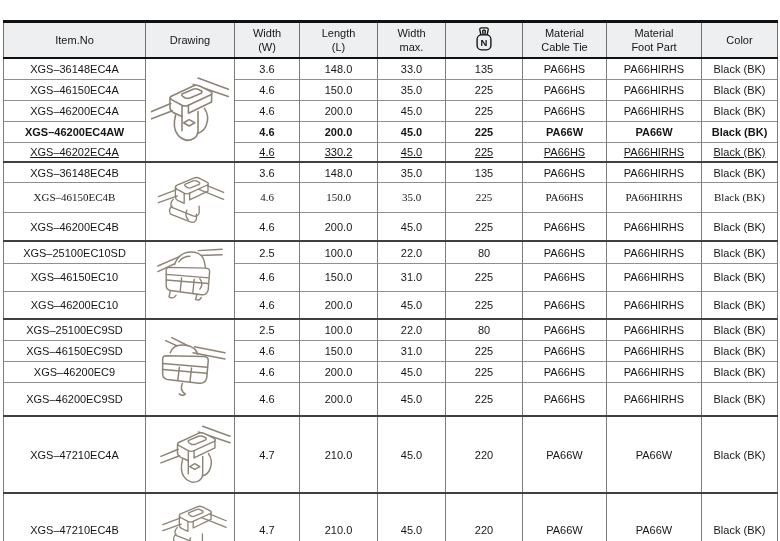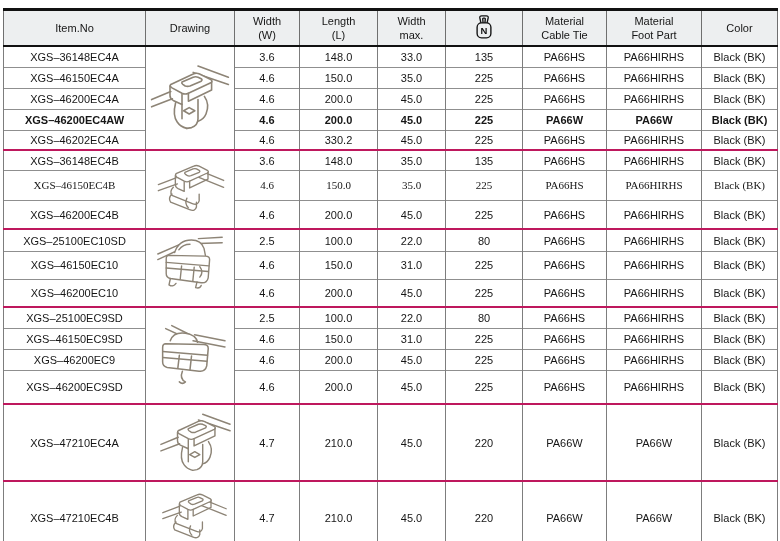--- a/index.html
+++ b/index.html
@@ -1,19 +1,19 @@
 <!DOCTYPE html>
 <html><head>
 <meta charset="utf-8">
 <title>Specification Table</title>
 <style>
   html,body { margin:0; padding:0; background:#ffffff; }
   .page {
     width:780px; height:541px; box-sizing:border-box;
-    padding:8px 3px; background:#ffffff;
+    padding:20px 3px; background:#ffffff;
     font-family:"Liberation Sans", sans-serif;
   }
   table.spec {
     width:774px; border-collapse:collapse; table-layout:fixed;
     font-size:11px; color:#161616;
     border-top:3px solid #111111;
     border-bottom:3px solid #111111;
     border-left:1px solid #8a8a8a;
     border-right:1px solid #8a8a8a;
   }
@@ -32,21 +32,21 @@
   table.spec td {
     border-left:1px solid #7d7d7d;
     border-right:1px solid #7d7d7d;
     border-top:1px solid #8f8f8f;
     text-align:center; vertical-align:middle;
     padding:0 2px;
     background:#ffffff;
     white-space:nowrap;
     overflow:hidden;
   }
-  table.spec tr.group-start td { border-top:2px solid #be185d; }
+  table.spec tr.group-start td { border-top:2px solid #404040; }
   td.drawing-cell { padding:1px; }
   td.drawing-cell svg { display:block; margin:0 auto; }
 </style>
 </head>
 <body>
 
 <svg width="0" height="0" style="position:absolute" aria-hidden="true">
   <defs>
     <symbol id="sym-ec4a" viewBox="0 0 100 100">
       <g fill="none" stroke="#8d8476" stroke-width="2" stroke-linejoin="round" stroke-linecap="round">
@@ -211,21 +211,21 @@
         <tr style="height: 21px; font-weight: bold;">
           <td>XGS–46200EC4AW</td>
           <td>4.6</td>
           <td>200.0</td>
           <td>45.0</td>
           <td>225</td>
           <td>PA66W</td>
           <td>PA66W</td>
           <td>Black (BK)</td>
         </tr>
-        <tr style="height: 20px;">
+        <tr style="height: 20px; text-decoration: underline;">
           <td>XGS–46202EC4A</td>
           <td>4.6</td>
           <td>330.2</td>
           <td>45.0</td>
           <td>225</td>
           <td>PA66HS</td>
           <td>PA66HIRHS</td>
           <td>Black (BK)</td>
         </tr>
         <tr class="group-start" style="height: 20px;">

